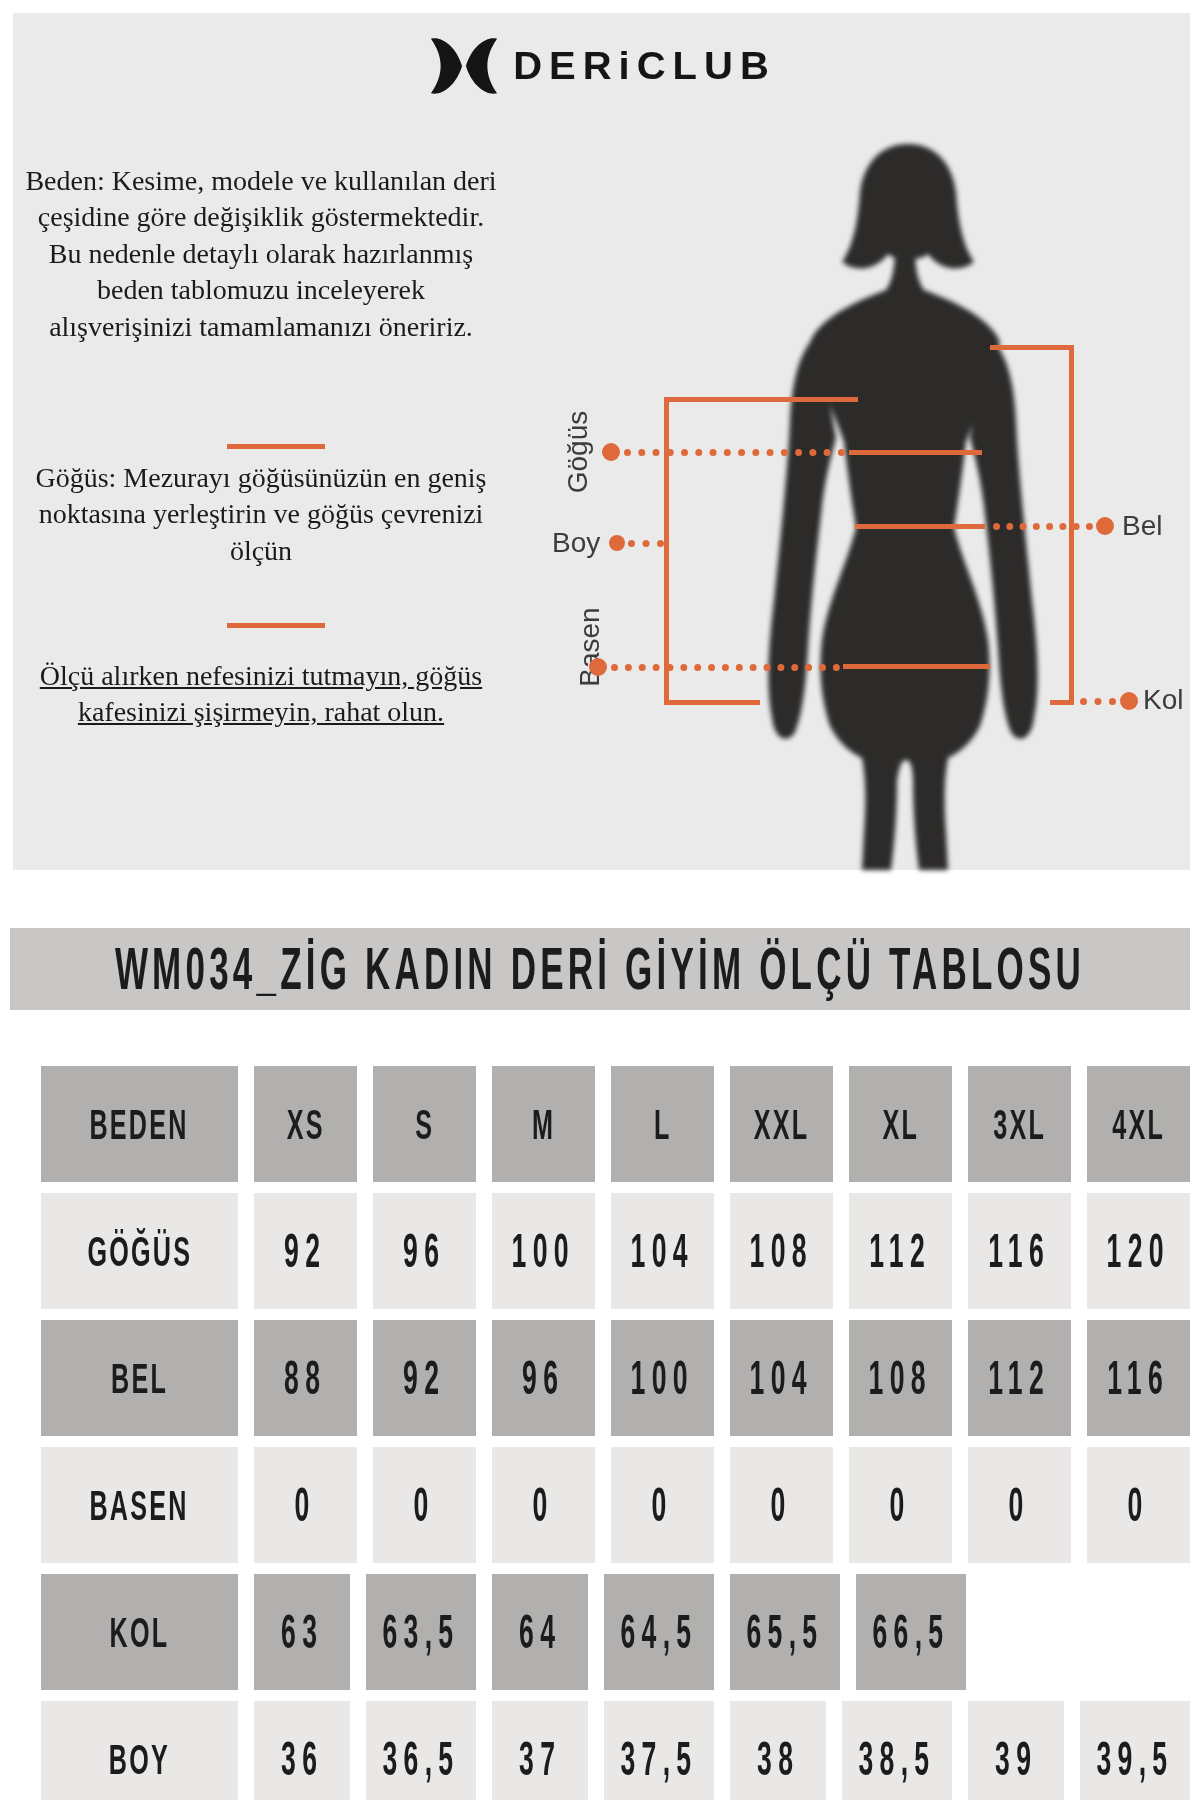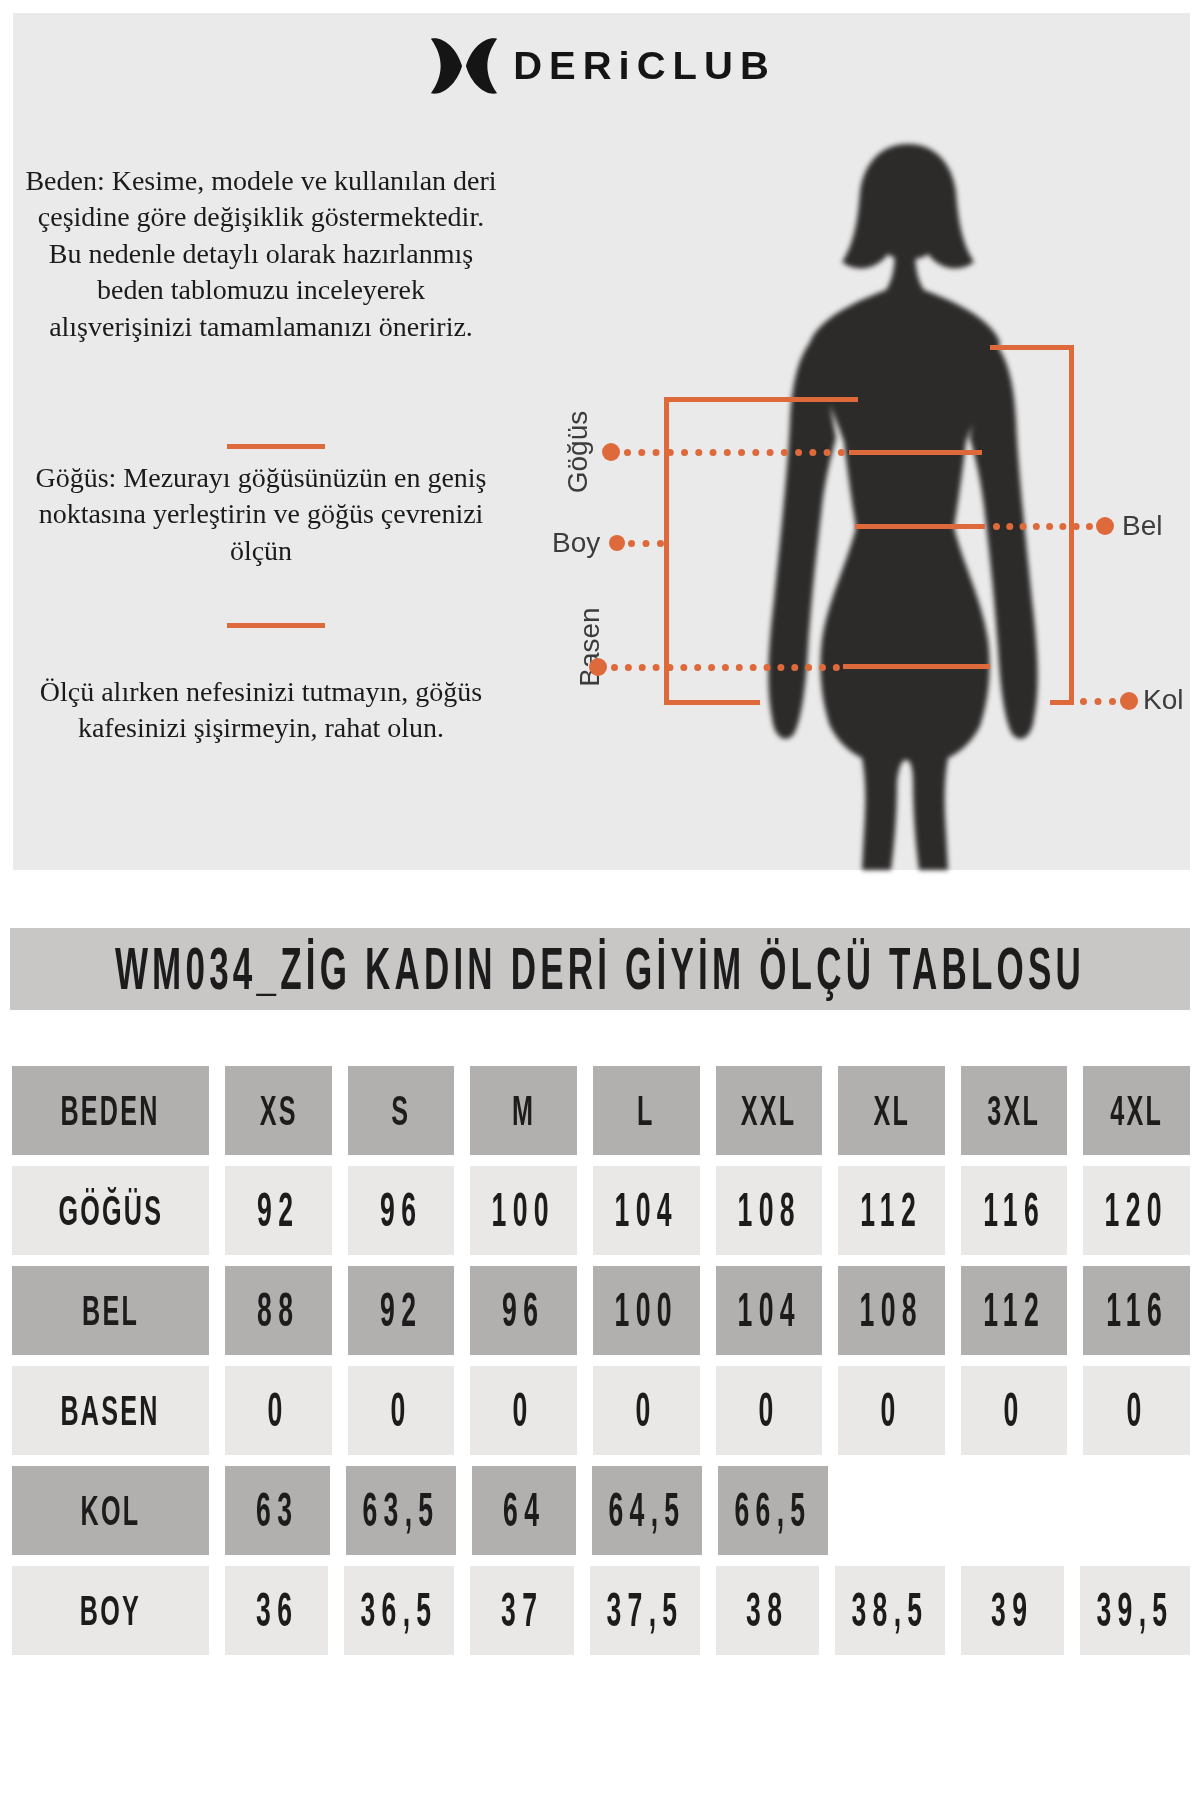--- a/index.html
+++ b/index.html
@@ -11,21 +11,21 @@
   .panel{position:absolute;left:13px;top:13px;width:1177px;height:857px;background:#ebeaea;}
 
   .logo{position:absolute;left:13px;top:34px;width:1177px;display:flex;justify-content:center;align-items:center;gap:12px;}
   .logo svg{display:block;}
   .brand{font-weight:bold;font-size:40px;letter-spacing:7px;color:#151515;transform:scaleY(0.95);}
 
   .intro p{position:absolute;margin:0;width:478px;left:22px;text-align:center;
            font-family:"Liberation Serif",serif;color:#1b1b1b;font-size:28px;line-height:1.30;}
   .p1{top:163px;}
   .p2{top:460px;}
-  .p3{top:674px;}
+  .p3{top:658px;text-decoration:underline;}
   .divider{position:absolute;left:227px;width:98px;height:5px;background:#de6a3c;}
   .d1{top:444px;}
   .d2{top:623px;}
 
   
   .figure{position:absolute;left:760px;top:140px;width:285px;height:730px;}
   .figure svg{filter:blur(2.6px);}
   .oline{position:absolute;background:#de6a3c;}
   .odots{position:absolute;height:0;border-top:7px dotted #de6a3c;}
   .odot{position:absolute;background:#de6a3c;border-radius:50%;}
@@ -33,21 +33,21 @@
   .vlabel{width:120px;text-align:center;transform:rotate(-90deg);}
 
   
   .banner{position:absolute;left:10px;top:928px;width:1180px;height:82px;background:#c9c7c6;
           display:flex;align-items:center;justify-content:center;}
   .cond{font-weight:bold;color:#1d1c1c;white-space:nowrap;}
   .title{font-size:50px;letter-spacing:6px;transform:scale(0.70,1.18);}
 
   
   .sizetable{position:absolute;left:12px;top:1066px;width:1178px;}
-  .trow{display:grid;grid-template-columns:197px repeat(8,1fr);column-gap:16px;height:89px;margin-bottom:11px;}
+  .trow{display:grid;grid-template-columns:197px repeat(8,1fr);column-gap:16px;height:116px;margin-bottom:11px;margin-left:29px;}
   .tcell{display:flex;align-items:center;justify-content:center;}
   .tcell.dark{background:#b2b0ae;}
   .tcell.light{background:#e9e8e6;}
   .lbl{font-size:34px;letter-spacing:3px;transform:scale(0.74,1.24);}
   .val{font-size:38px;letter-spacing:9px;transform:scale(0.70,1.26);}
 </style>
 </head>
 <body>
 
 <div class="page">
@@ -249,20 +249,23 @@
         <div class="tcell dark">
           <span class="cond val">63,5</span>
         </div>
         <div class="tcell dark">
           <span class="cond val">64</span>
         </div>
         <div class="tcell dark">
           <span class="cond val">64,5</span>
         </div>
         <div class="tcell dark">
+          <span class="cond val">65,5</span>
+        </div>
+        <div class="tcell dark">
           <span class="cond val">66,5</span>
         </div>
       </div>
       <div class="trow">
         <div class="tcell light">
           <span class="cond lbl">BOY</span>
         </div>
         <div class="tcell light">
           <span class="cond val">36</span>
         </div>

